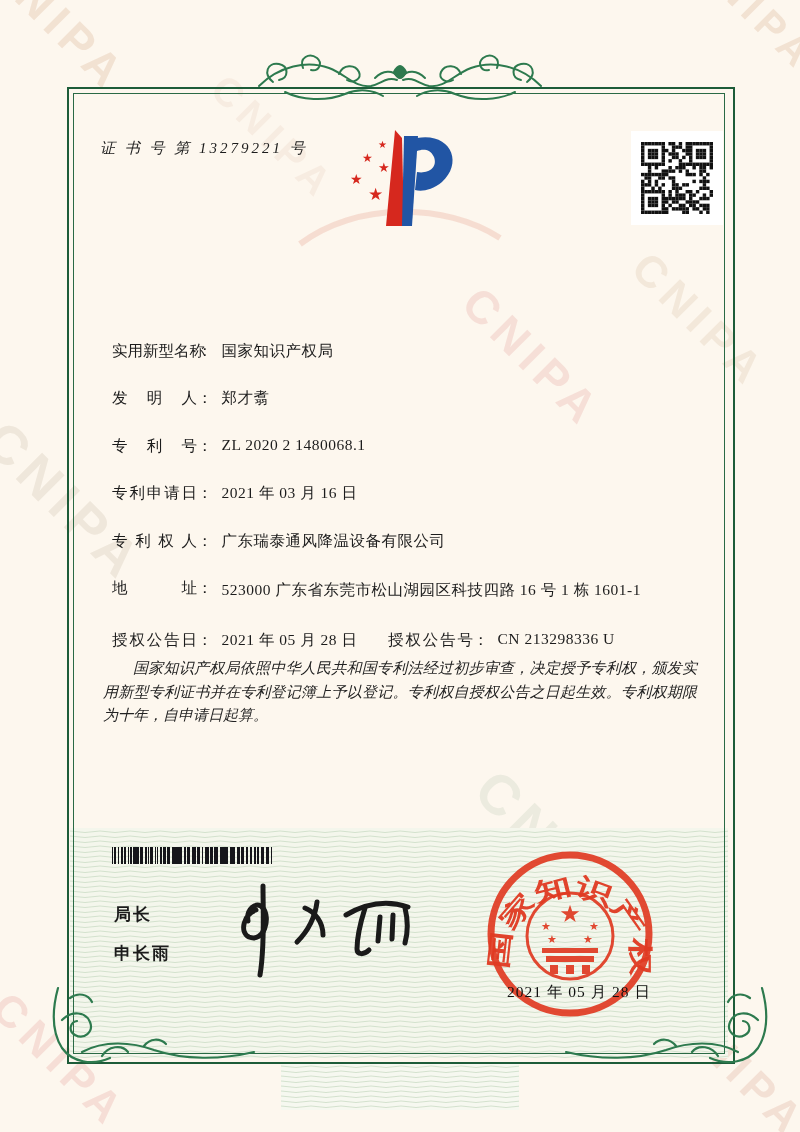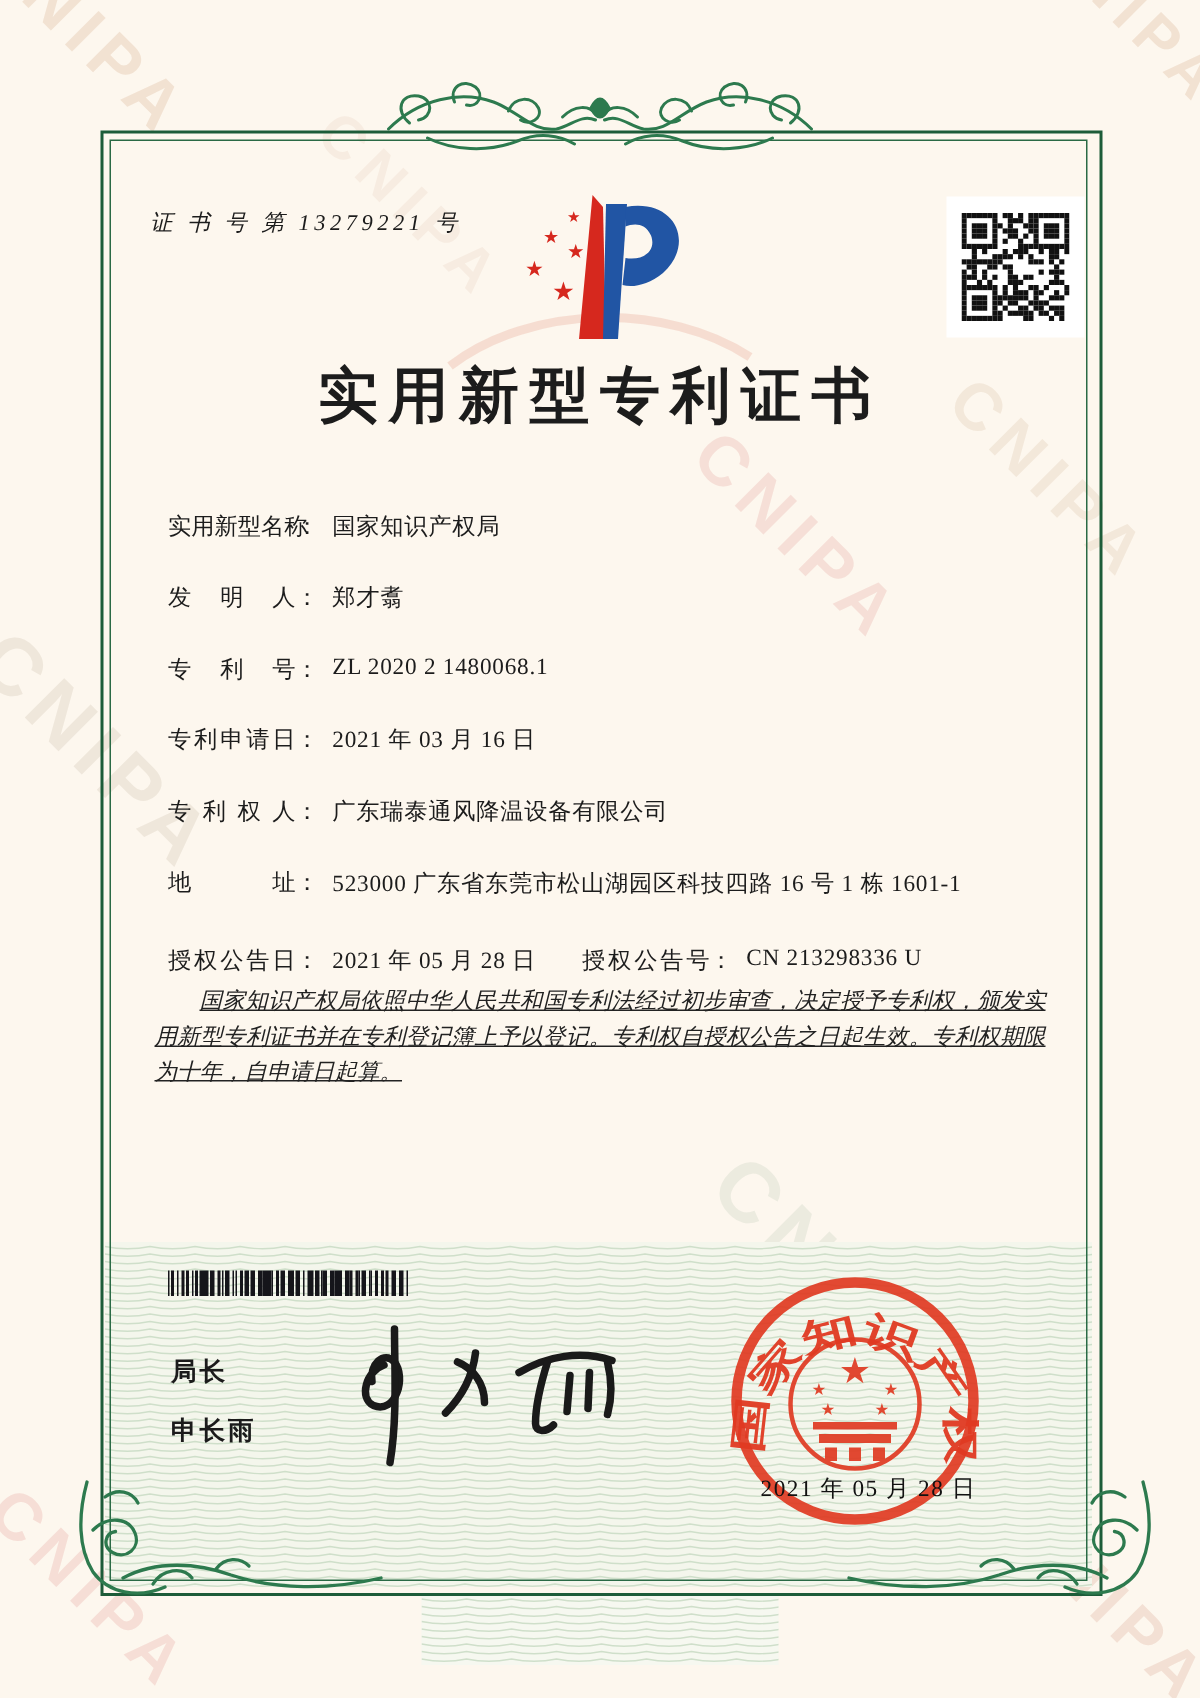--- a/index.html
+++ b/index.html
@@ -39,21 +39,21 @@
   .lbl{display:inline-block;width:85px;text-align:justify;text-align-last:justify;
        vertical-align:top;}
   .colon{display:inline-block;vertical-align:top;}
   .val{display:inline-block;margin-left:9px;vertical-align:top;letter-spacing:0.5px;}
   .val-block{display:inline-block;margin-left:9px;width:452px;vertical-align:top;
              white-space:normal;line-height:24px;letter-spacing:0.5px;}
   .addr2{display:block;}
   .pair2{position:absolute;left:276px;top:0;white-space:nowrap;}
   .paras{position:absolute;left:103px;top:657px;width:594px;z-index:4;font-size:15px;
          line-height:23.5px;text-align:justify;font-style:italic;color:#222;}
-  .paras p{margin:0;text-indent:2em;text-decoration:underline;}
+  .paras p{margin:0;text-indent:2em;}
   
   .waveband{position:absolute;left:70px;top:828px;width:658px;height:230px;
             background:#f4f6ec;z-index:2;}
   .notestrip{position:absolute;left:281px;top:1063px;width:238px;height:47px;
              background:#f6f8f0;z-index:2;}
   .barcode{position:absolute;left:112px;top:847px;width:210px;height:17px;z-index:4;
            font-size:0;line-height:0;}
   .barcode i{display:inline-block;height:17px;background:#15151a;}
   .director{position:absolute;left:114px;z-index:4;font-family:"Liberation Sans","DejaVu Sans",sans-serif;
             font-weight:bold;font-size:17px;color:#1b1b1b;letter-spacing:2px;}
@@ -444,21 +444,20 @@
         <rect x="68.57142857142857" y="10.285714285714285" width="3.4285714285714284" height="3.4285714285714284" fill="#111"></rect>
         <rect x="68.57142857142857" y="13.714285714285714" width="3.4285714285714284" height="3.4285714285714284" fill="#111"></rect>
         <rect x="68.57142857142857" y="17.142857142857142" width="3.4285714285714284" height="3.4285714285714284" fill="#111"></rect>
         <rect x="68.57142857142857" y="20.57142857142857" width="3.4285714285714284" height="3.4285714285714284" fill="#111"></rect>
         <rect x="68.57142857142857" y="24" width="3.4285714285714284" height="3.4285714285714284" fill="#111"></rect>
         <rect x="68.57142857142857" y="48" width="3.4285714285714284" height="3.4285714285714284" fill="#111"></rect>
         <rect x="68.57142857142857" y="51.42857142857142" width="3.4285714285714284" height="3.4285714285714284" fill="#111"></rect>
       </svg>
   </div>
 
-  <div class="title">实用新型专利证书</div>
 
   <div class="fields">
     <div class="frow" style="top:341px">
       <span class="lbl">实用新型名称</span><span class="colon">：</span><span class="val">国家知识产权局</span>
     </div>
     <div class="frow" style="top:388px">
       <span class="lbl">发明人</span><span class="colon">：</span><span class="val">郑才翥</span>
     </div>
     <div class="frow" style="top:436px">
       <span class="lbl">专利号</span><span class="colon">：</span><span class="val">ZL 2020 2 1480068.1</span>

